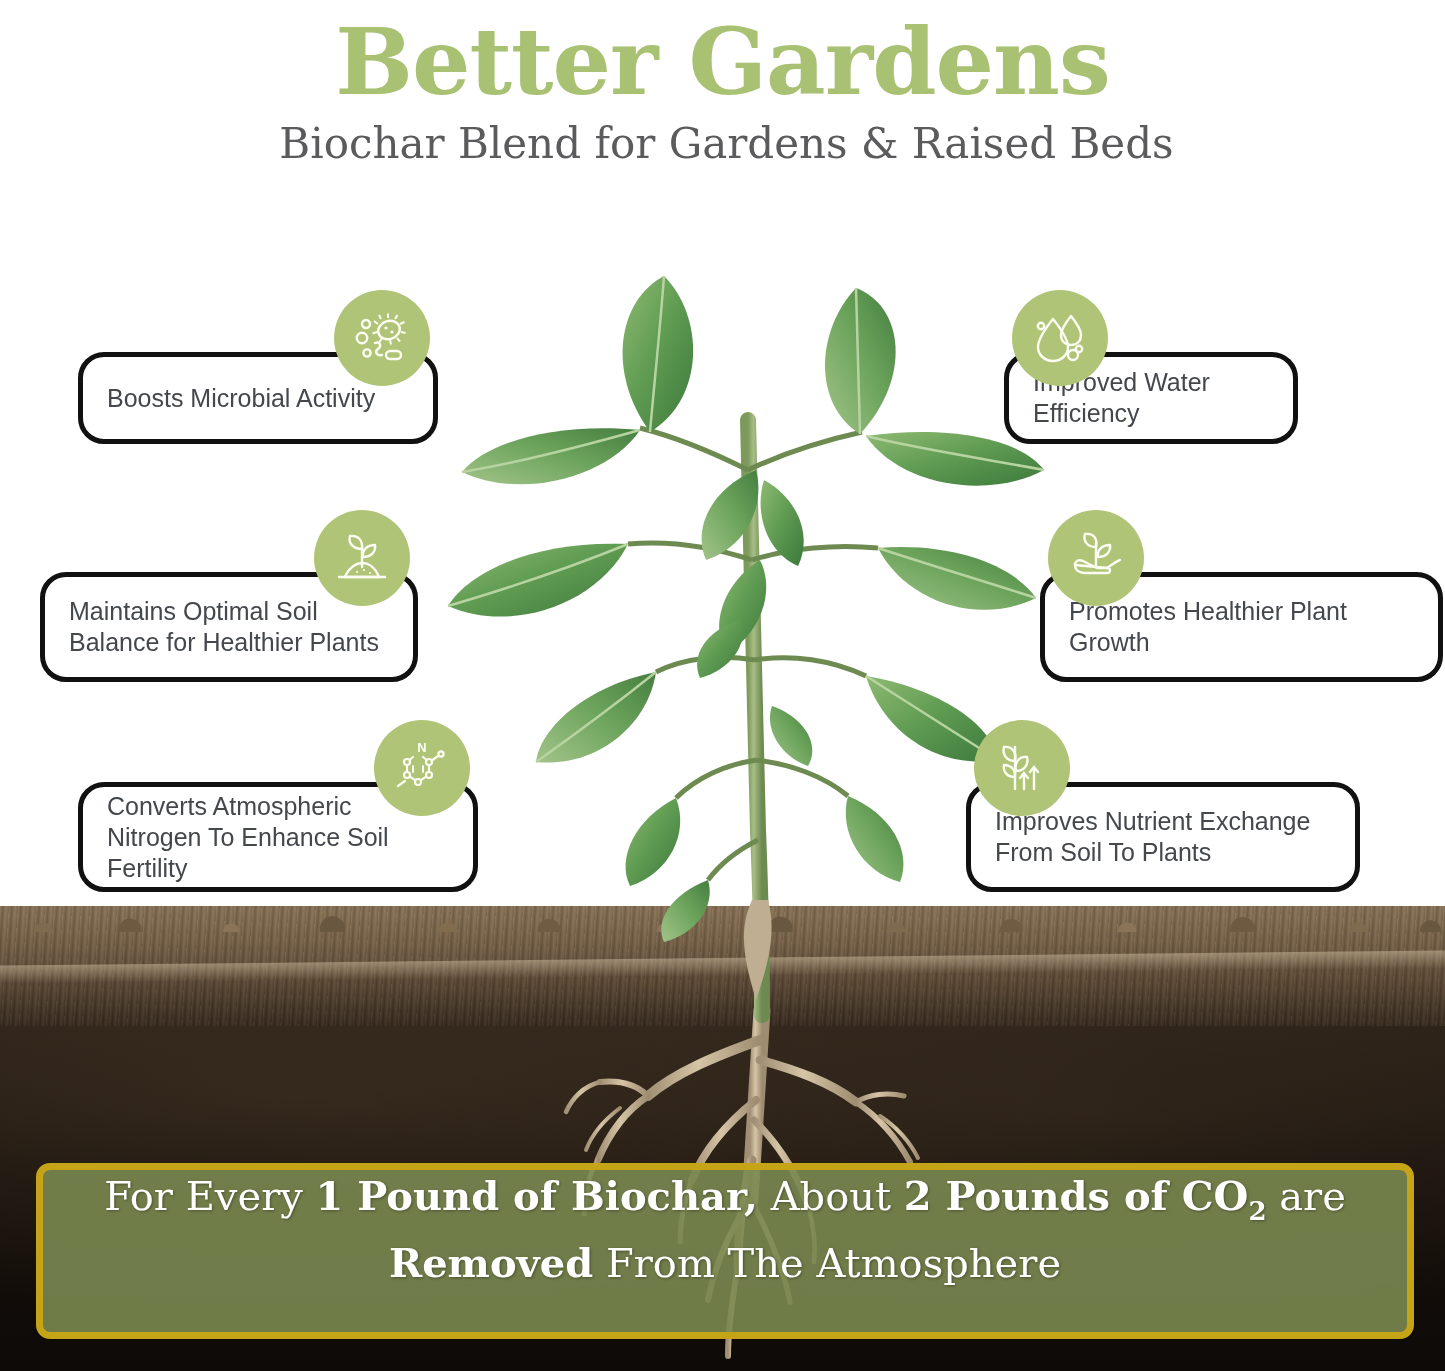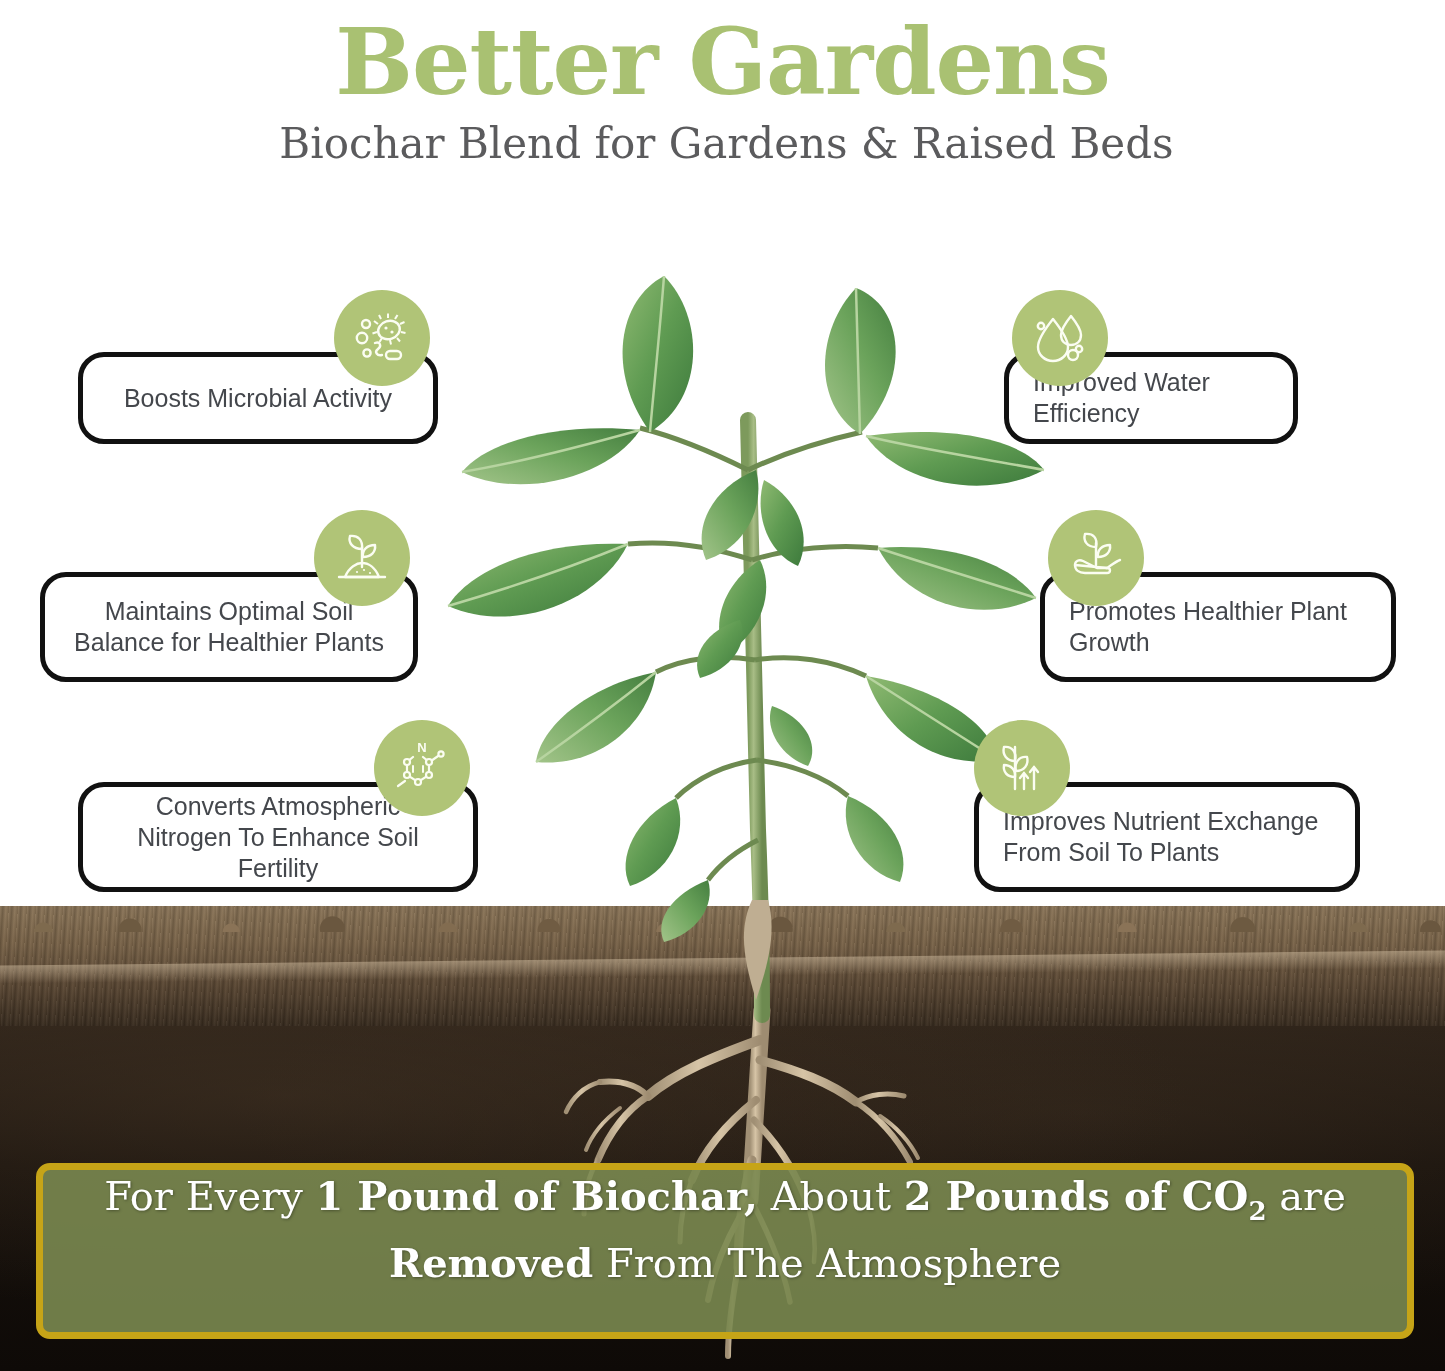--- a/index.html
+++ b/index.html
@@ -129,21 +129,21 @@
     min-height: 90px;
   }
   .fbox-text {
     font-family: "Liberation Sans", sans-serif;
     font-size: 25px;
     line-height: 31px;
     color: #44474c;
     white-space: pre-line;
     width: 100%;
   }
-  .feature.left .fbox-text { text-align: center; }
+  .feature.left .fbox-text { text-align: left; }
   .feature.right .fbox-text { text-align: left; }
 
   .badge {
     position: absolute;
     width: 96px;
     height: 96px;
     border-radius: 50%;
     background: #b0c477;
     display: flex;
     align-items: center;
@@ -151,29 +151,29 @@
     z-index: 22;
   }
   .feature.left .badge { right: 8px; top: -62px; }
   .feature.right .badge { left: 8px; top: -62px; }
 
   
   #feat-microbial { left: 78px;  top: 352px;  width: 360px; }
   #feat-soil      { left: 40px;  top: 572px;  width: 378px; }
   #feat-nitrogen  { left: 78px;  top: 782px;  width: 400px; }
   #feat-water     { left: 1004px; top: 352px; width: 294px; }
-  #feat-growth    { left: 1040px; top: 572px; width: 356px; }
+  #feat-growth    { left: 1040px; top: 572px; width: 403px; }
   #feat-nutrient  { left: 966px;  top: 782px; width: 394px; }
 
   #feat-microbial .fbox { min-height: 92px; }
   #feat-soil .fbox      { min-height: 110px; }
   #feat-nitrogen .fbox  { min-height: 110px; }
   #feat-water .fbox     { min-height: 92px; }
   #feat-growth .fbox    { min-height: 110px; }
-  #feat-nutrient .fbox  { min-height: 110px; margin-left: 8px; }
+  #feat-nutrient .fbox  { min-height: 110px; }
 
   
   .banner {
     position: absolute;
     left: 36px;
     top: 1163px;
     width: 1378px;
     height: 176px;
     border: 7px solid #c6a417;
     border-radius: 14px;

